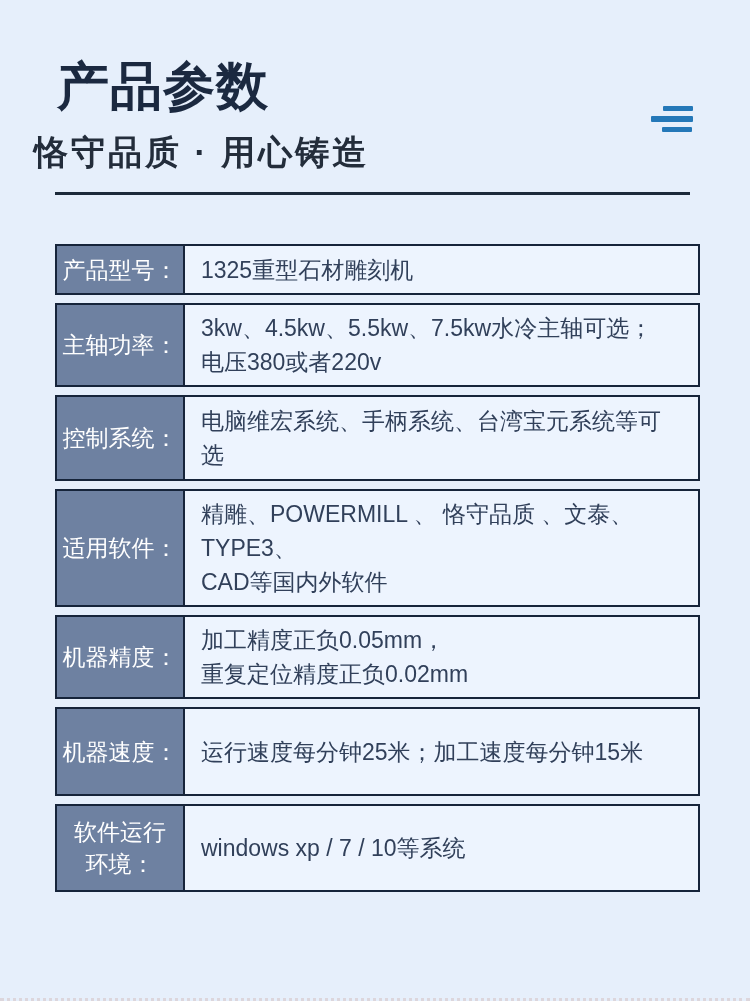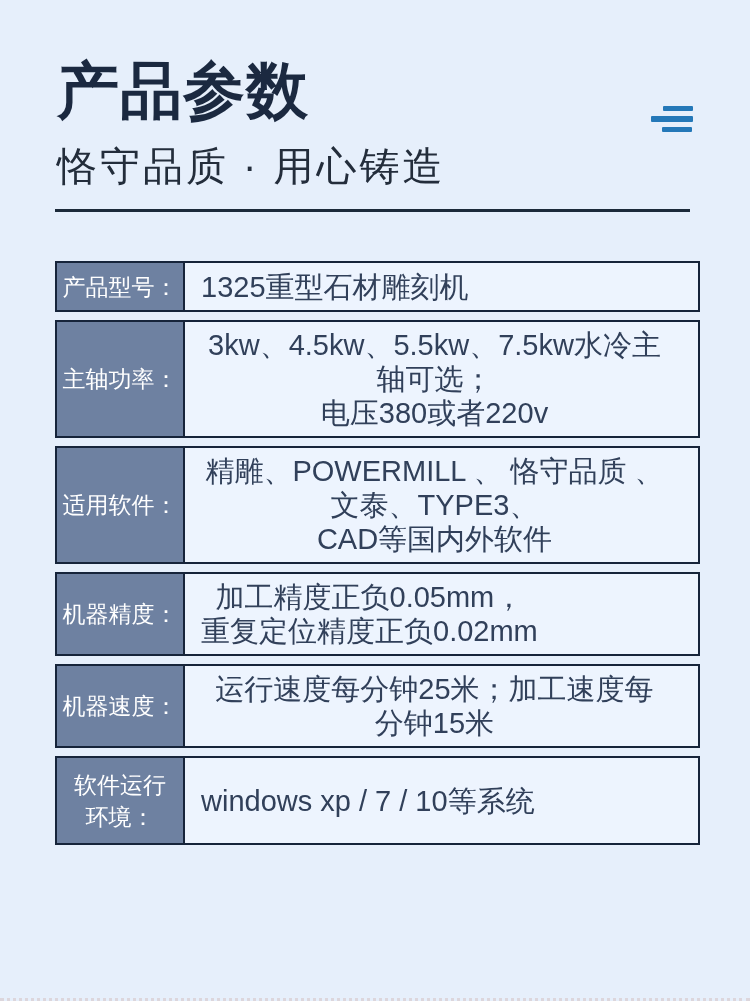--- a/index.html
+++ b/index.html
@@ -23,45 +23,45 @@
   .page{
     position:relative;
     width:750px;
     height:1001px;
     background:var(--page-bg);
     overflow:hidden;
   }
   
   .page-title{
     margin:60px 0 0 57px;
-    font-size:62px;
+    font-size:52px;
     line-height:1.0;
     font-weight:900;
     letter-spacing:1px;
     color:var(--title-text);
   }
   .menu-icon{
     position:absolute;
     left:651px;
     top:106px;
     width:42px;
   }
   .menu-icon .bar{
     display:block;
     background:var(--accent-blue);
     border-radius:1px;
   }
   .menu-icon .bar1{width:30px;height:5px;margin-left:12px;}
   .menu-icon .bar2{width:42px;height:6px;margin-top:5px;}
   .menu-icon .bar3{width:30px;height:5px;margin-top:5px;margin-left:11px;}
   .page-subtitle{
-    margin:22px 0 0 57px;
-    font-size:40px;
+    margin:22px 0 0 34px;
+    font-size:34px;
     line-height:1.1;
-    font-weight:400;
+    font-weight:700;
     letter-spacing:3px;
     color:var(--subtitle-text);
   }
   .header-divider{
     margin:21px 0 0 55px;
     width:635px;
     height:3px;
     background:var(--divider);
   }
   
@@ -98,25 +98,24 @@
     font-size:23px;
     line-height:32px;
     white-space:pre-line;
     padding:4px 2px;
   }
   .cell-value{
     flex:1 1 auto;
     display:flex;
     align-items:center;
     color:var(--value-text);
-    font-size:29px;
+    font-size:23px;
     line-height:34px;
     white-space:pre-line;
     padding:6px 30px 6px 16px;
-    text-align:center;
   }
   
   .bottom-dots{
     position:absolute;
     left:0;
     right:0;
     bottom:0;
     border-top:3px dotted #d9ced2;
     opacity:.75;
   }
@@ -144,20 +143,24 @@
       <div class="spec-row">
         <div class="cell-label">产品型号：</div>
         <div class="cell-value">1325重型石材雕刻机</div>
       </div>
       <div class="spec-row">
         <div class="cell-label">主轴功率：</div>
         <div class="cell-value">3kw、4.5kw、5.5kw、7.5kw水冷主轴可选；
 电压380或者220v</div>
       </div>
       <div class="spec-row">
+        <div class="cell-label">控制系统：</div>
+        <div class="cell-value">电脑维宏系统、手柄系统、台湾宝元系统等可选</div>
+      </div>
+      <div class="spec-row">
         <div class="cell-label">适用软件：</div>
         <div class="cell-value">精雕、POWERMILL 、 恪守品质 、文泰、TYPE3、
 CAD等国内外软件</div>
       </div>
       <div class="spec-row">
         <div class="cell-label">机器精度：</div>
         <div class="cell-value">加工精度正负0.05mm，
 重复定位精度正负0.02mm</div>
       </div>
       <div class="spec-row">

